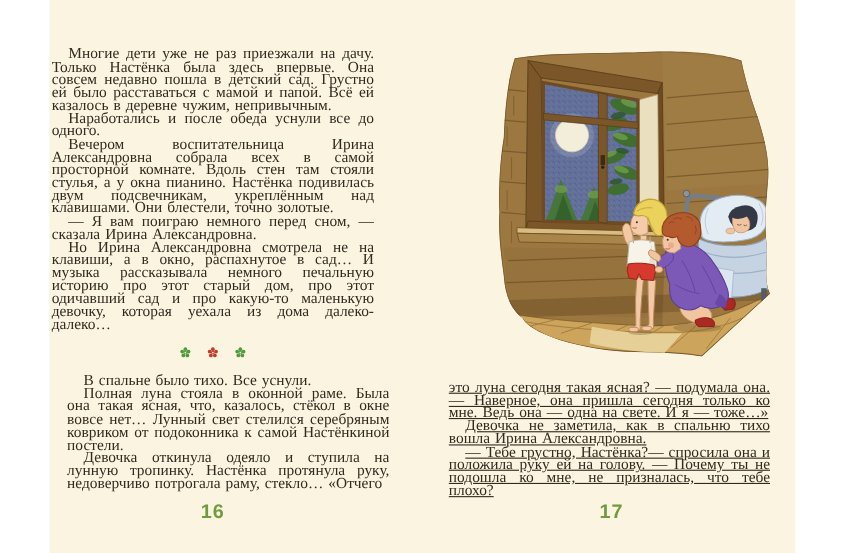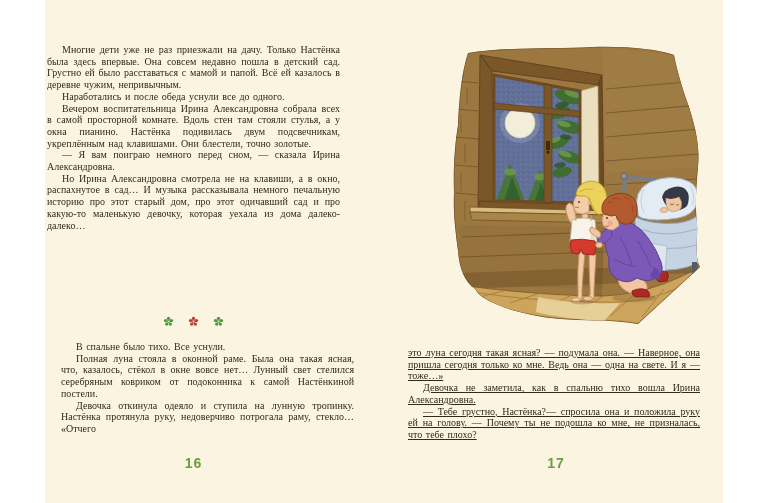--- a/index.html
+++ b/index.html
@@ -7,34 +7,34 @@
     width:770px;height:503px;overflow:hidden;position:relative;
     background:#ffffff;
     font-family:"Liberation Serif", serif;
   }
   .paper{
     position:absolute;left:45px;top:0;width:678px;height:503px;
     background:#faf4e1;
   }
   .col{
     position:absolute;
-    font-size:10px;line-height:11.7px;color:#33291e;
+    font-size:14px;line-height:11.7px;color:#33291e;
     text-align:justify;word-spacing:1px;
   }
   .col p{margin:0;text-indent:15px;}
   .col p.noindent{text-indent:0;}
   #left-a{left:47px;top:44px;width:293px;}
   #left-b{left:61px;top:341px;width:293px;}
   #right-a{left:408px;top:347px;width:292px;text-decoration:underline;}
   #divider{position:absolute;left:47px;top:311px;width:293px;text-align:center;}
   #divider svg{display:inline-block;margin:0 5px;vertical-align:middle;}
   .pagenum{
     position:absolute;top:455px;width:293px;text-align:center;
     font-family:"Liberation Sans", sans-serif;font-weight:bold;
-    font-size:14px;letter-spacing:1px;color:#6f9d3e;
+    font-size:18px;letter-spacing:1px;color:#6f9d3e;
   }
   #pn-left{left:47px;}
   #pn-right{left:410px;width:292px;}
   #illustration{position:absolute;left:452px;top:45px;width:254px;height:282px;}
 </style>
 </head>
 <body>
 
 <div class="paper"></div>
 

